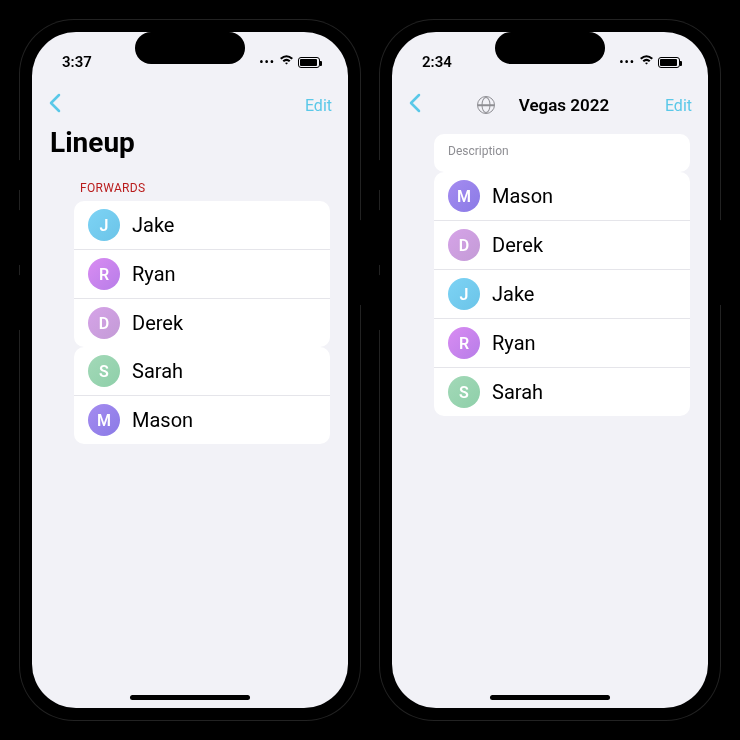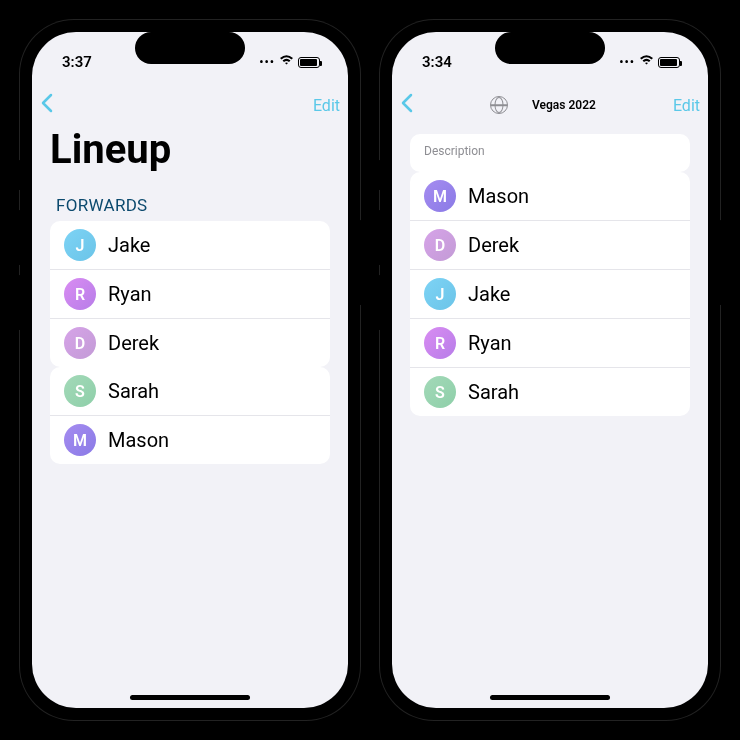--- a/index.html
+++ b/index.html
@@ -81,56 +81,57 @@
     position:absolute;
     left:1px; top:1px; bottom:1px;
     width:17px;
     background:#000;
     border-radius:1px;
   }
   .nav-bar {
     display: flex;
     justify-content: space-between;
     align-items: center;
-    padding: 6px 8px;
+    padding: 6px 16px;
     height: 38px;
   }
   .nav-title {
-    font-size:12px;
+    font-size:17px;
     font-weight:600;
     color:#000;
     display:flex;
     align-items:center;
     gap:24px;
   }
   .back-chevron {
     color: #5ac8e8;
     font-size: 22px;
     font-weight:500;
   }
   .edit-btn {
     color: #5ac8e8;
     font-size: 16px;
     font-weight: 400;
   }
   .large-title {
-    font-size: 40px;
+    font-size: 28px;
     font-weight: 700;
     color: #000;
     padding: 2px 18px 6px 18px;
   }
   .content {
     flex: 1;
     overflow-y: auto;
     padding: 0 18px;
+    margin-left: 24px;
   }
   .section-header {
-    font-size: 17px;
+    font-size: 12px;
     font-weight: 400;
-    color: #0c4a6e;
+    color: #b91c1c;
     text-transform: uppercase;
     letter-spacing: 0.3px;
     padding: 16px 6px 6px 6px;
   }
   .card {
     background: #fff;
     border-radius: 10px;
     overflow: hidden;
   }
   .desc-card {
@@ -280,21 +281,21 @@
 </div>
 
 <div class="phone">
   <div class="side-btn btn-left1"></div>
   <div class="side-btn btn-left2"></div>
   <div class="side-btn btn-left3"></div>
   <div class="side-btn btn-right"></div>
   <div class="notch"></div>
   <div class="screen">
     <div class="status-bar">
-      <span>3:34</span>
+      <span>2:34</span>
       <span class="status-right">
         <span>•••</span>
         <span>
           <svg width="15" height="11" viewBox="0 0 15 11">
               <path d="M7.5 9.5 L6 8 Q7.5 6.8 9 8 Z M3.5 5.5 Q7.5 2 11.5 5.5 L10 7 Q7.5 4.8 5 7 Z M1 3 Q7.5 -2.5 14 3 L12.5 4.5 Q7.5 0 2.5 4.5 Z" fill="#000"></path>
             </svg>
         </span>
         <span class="battery">
             <span class="battery-fill"></span>
           </span>

